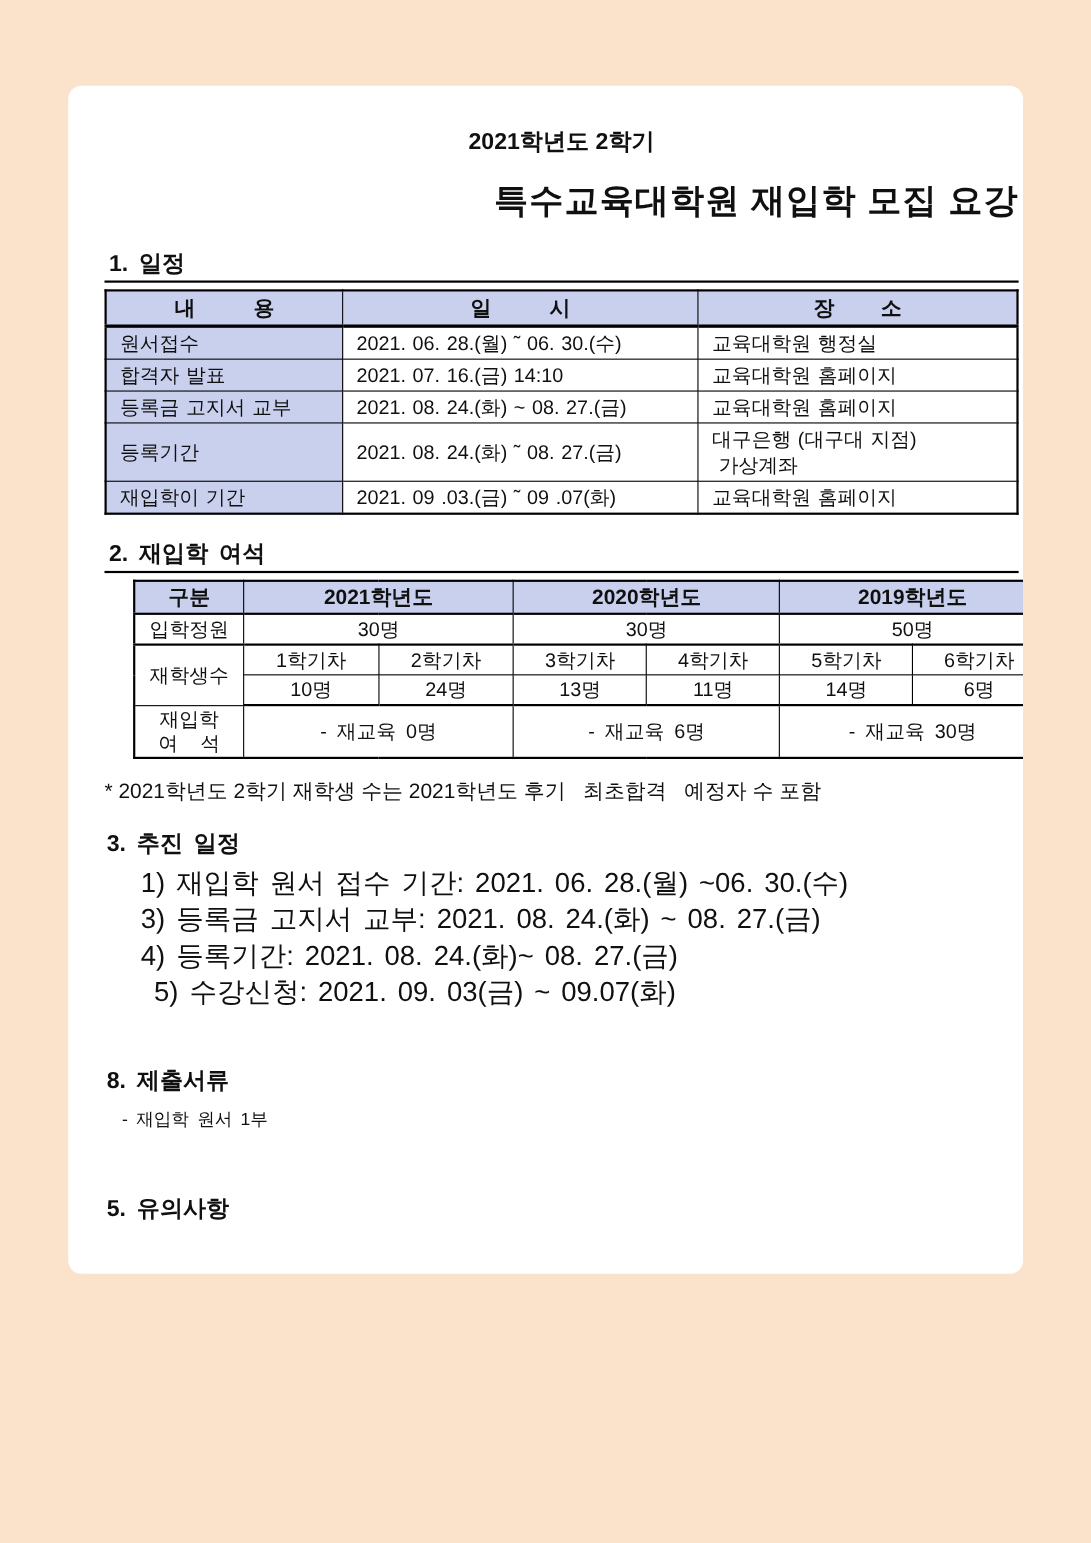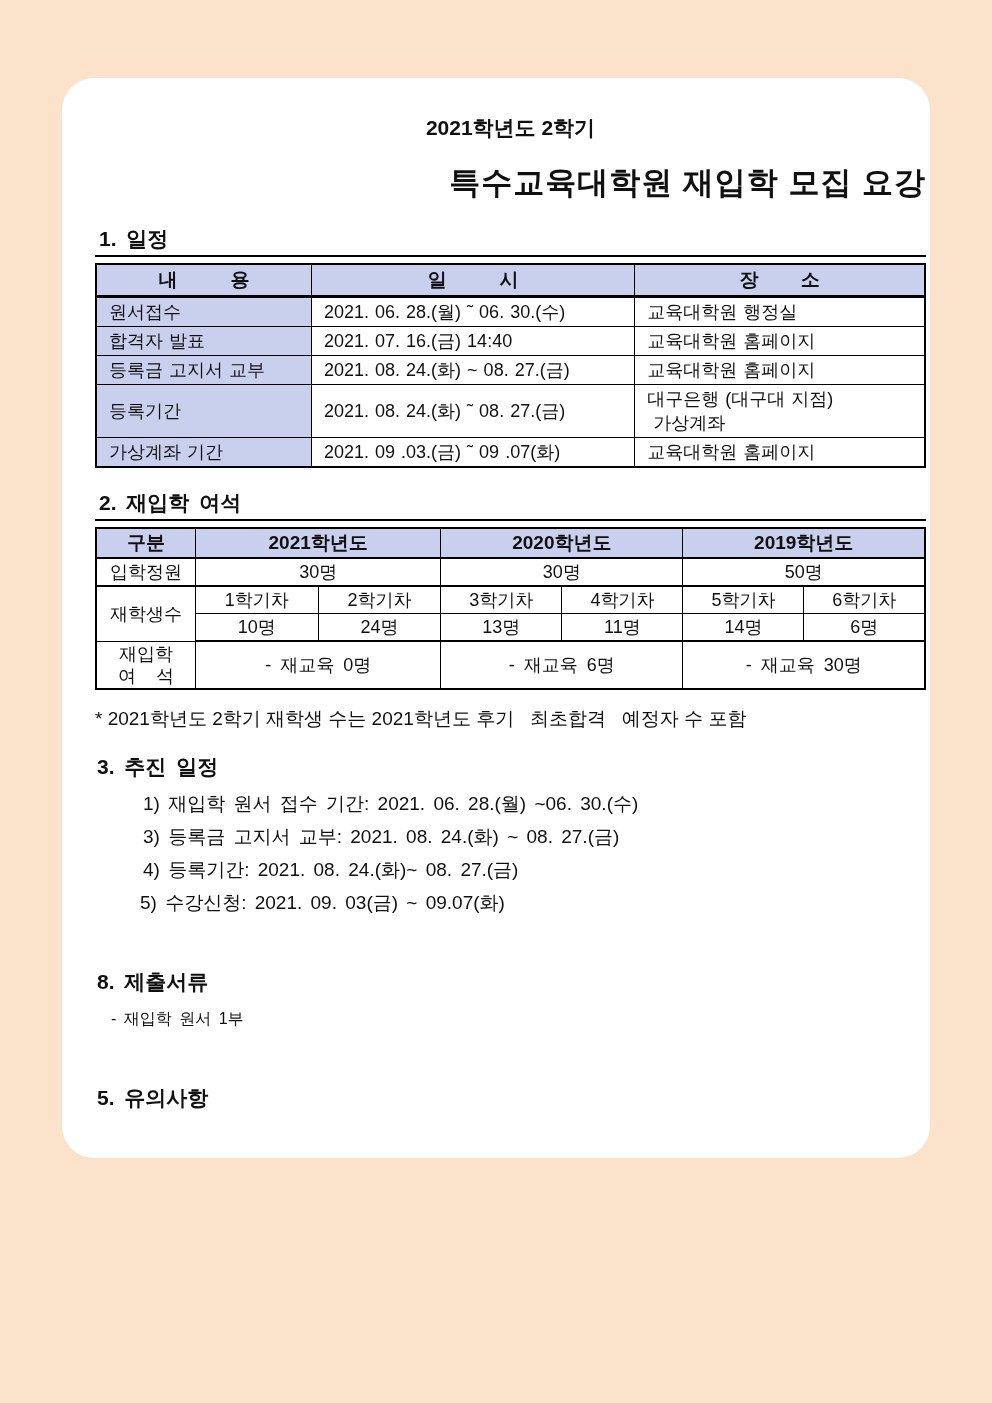--- a/index.html
+++ b/index.html
@@ -13,21 +13,21 @@
   *{box-sizing:border-box;}
   html,body{margin:0;padding:0;}
   body{
     width:992px;height:1403px;position:relative;
     background:var(--background);
     font-family:"Liberation Sans","DejaVu Sans",sans-serif;
     color:#101010;
   }
   .card{
     position:absolute;left:62px;top:78px;width:868px;height:1080px;
-    background:var(--card);border-radius:32px;
+    background:var(--card);border-radius:12px;
     padding:36px 4px 0 33px;overflow:hidden;
   }
   .subtitle{text-align:center;font-weight:bold;font-size:21px;margin:0 0 20px 0;}
   .title{text-align:right;font-weight:bold;font-size:31px;margin:0 0 18px 0;letter-spacing:1px;}
   .sec-heading{font-size:21px;font-weight:bold;margin:21px 0 6px 2px;word-spacing:4px;}
   .sec-heading.underlined{border-bottom:2px solid var(--border);padding-bottom:2px;margin-bottom:6px;margin-left:0;padding-left:4px;}
 
   table{width:100%;border-collapse:collapse;table-layout:fixed;}
   .t1{border:2.5px solid var(--border);}
   .t1 th{
@@ -35,34 +35,34 @@
     border:1.5px solid var(--border);border-bottom:3.5px solid var(--border);
     padding:2px 12px;white-space:pre;text-align:center;
   }
   .t1 td{
     border:1.5px solid var(--border);font-size:18px;padding:2px 4px 2px 12px;
     height:26px;white-space:pre-line;word-spacing:1px;
   }
   .t1 td.rowlabel{background:var(--label_cell_fill);}
   .t1 td.place{white-space:pre;}
 
-  .t2{border:2.5px solid var(--border);text-align:center;margin-top:2px;}
+  .t2{border:2.5px solid var(--border);text-align:center;margin-top:2px;margin-left:26px;}
   .t2 th{
     background:var(--table_header_fill);font-weight:bold;font-size:19px;
     border:1.5px solid var(--border);border-bottom:2px solid var(--border);padding:1px 0;
   }
   .t2 td{border:1.5px solid var(--border);font-size:18px;padding:1px 0;height:22px;}
   .t2 td.rlabel{white-space:pre;line-height:22px;}
   .t2 tr.row-quota td{border-bottom:2px solid var(--border);text-align:center;}
   .t2 tr.row-counts td{border-bottom:2px solid var(--border);}
   .t2 tr.row-vac td{height:46px;}
   .t2 td.vacval{text-align:center;word-spacing:4px;}
 
   .footnote{font-size:19px;margin:16px 0 0 0;white-space:pre;}
-  .plan-item{font-size:19px;line-height:33px;margin:0 0 0 48px;word-spacing:3px;}
+  .plan-item{font-size:25px;line-height:33px;margin:0 0 0 33px;word-spacing:3px;}
   .plan-item.extra{margin-left:45px;}
   .doc-item{font-size:16px;line-height:33px;margin:2px 0 0 16px;word-spacing:3px;}
   .spacer-s4{height:28px;}
   .note{font-size:19px;line-height:33px;margin:0;word-spacing:3px;}
   .ind-a{margin-left:55px;}
   .ind-b{margin-left:65px;}
   .ind-b2{margin-left:70px;}
   .ind-c{margin-left:127px;}
   .red{color:var(--red_note);}
 </style>
@@ -90,36 +90,36 @@
       </tr>
     </thead>
     <tbody>
       <tr>
         <td class="rowlabel">원서접수</td>
         <td>2021. 06. 28.(월)  ˜  06. 30.(수)</td>
         <td class="place">교육대학원 행정실</td>
       </tr>
       <tr>
         <td class="rowlabel">합격자 발표</td>
-        <td>2021. 07. 16.(금) 14:40</td>
+        <td>2021. 07. 16.(금) 14:10</td>
         <td class="place">교육대학원 홈페이지</td>
       </tr>
       <tr>
         <td class="rowlabel">등록금 고지서 교부</td>
         <td>2021. 08. 24.(화) ~ 08. 27.(금)</td>
         <td class="place">교육대학원 홈페이지</td>
       </tr>
       <tr>
         <td class="rowlabel">등록기간</td>
         <td>2021. 08. 24.(화)  ˜  08. 27.(금)</td>
         <td class="place">대구은행 (대구대 지점)
  가상계좌</td>
       </tr>
       <tr>
-        <td class="rowlabel">가상계좌 기간</td>
+        <td class="rowlabel">재입학이 기간</td>
         <td>2021. 09 .03.(금)  ˜  09 .07(화)</td>
         <td class="place">교육대학원 홈페이지</td>
       </tr>
     </tbody>
   </table>
 
   <div class="sec-heading underlined">2. 재입학 여석</div>
 
   <table class="t2">
     <colgroup>

